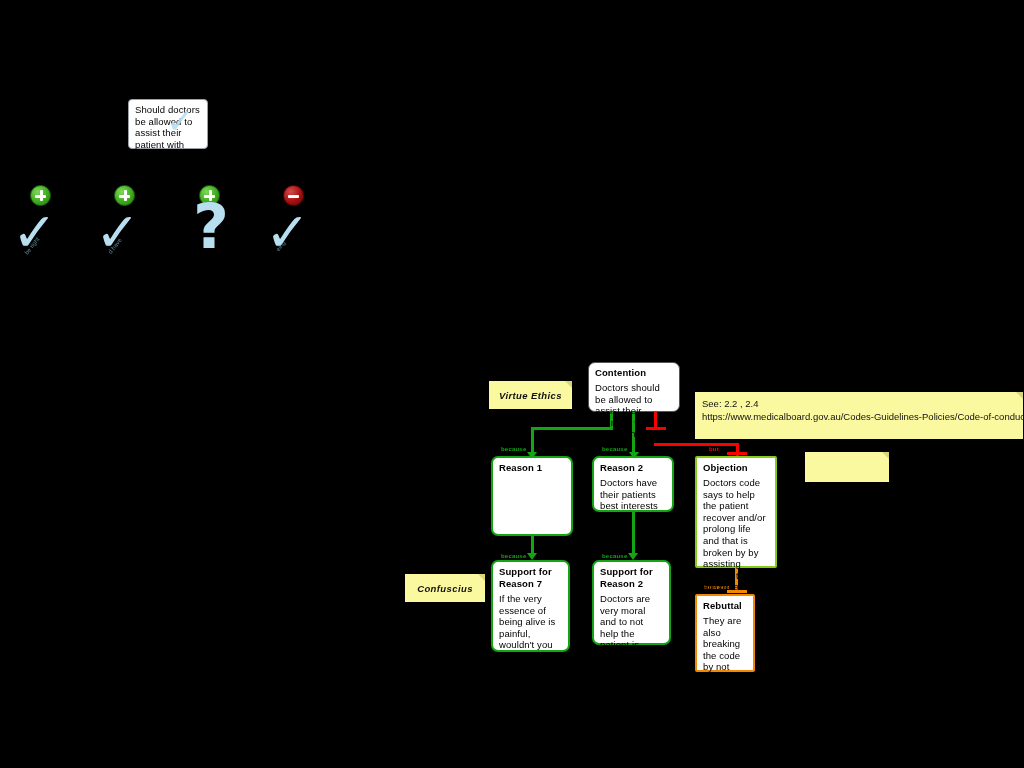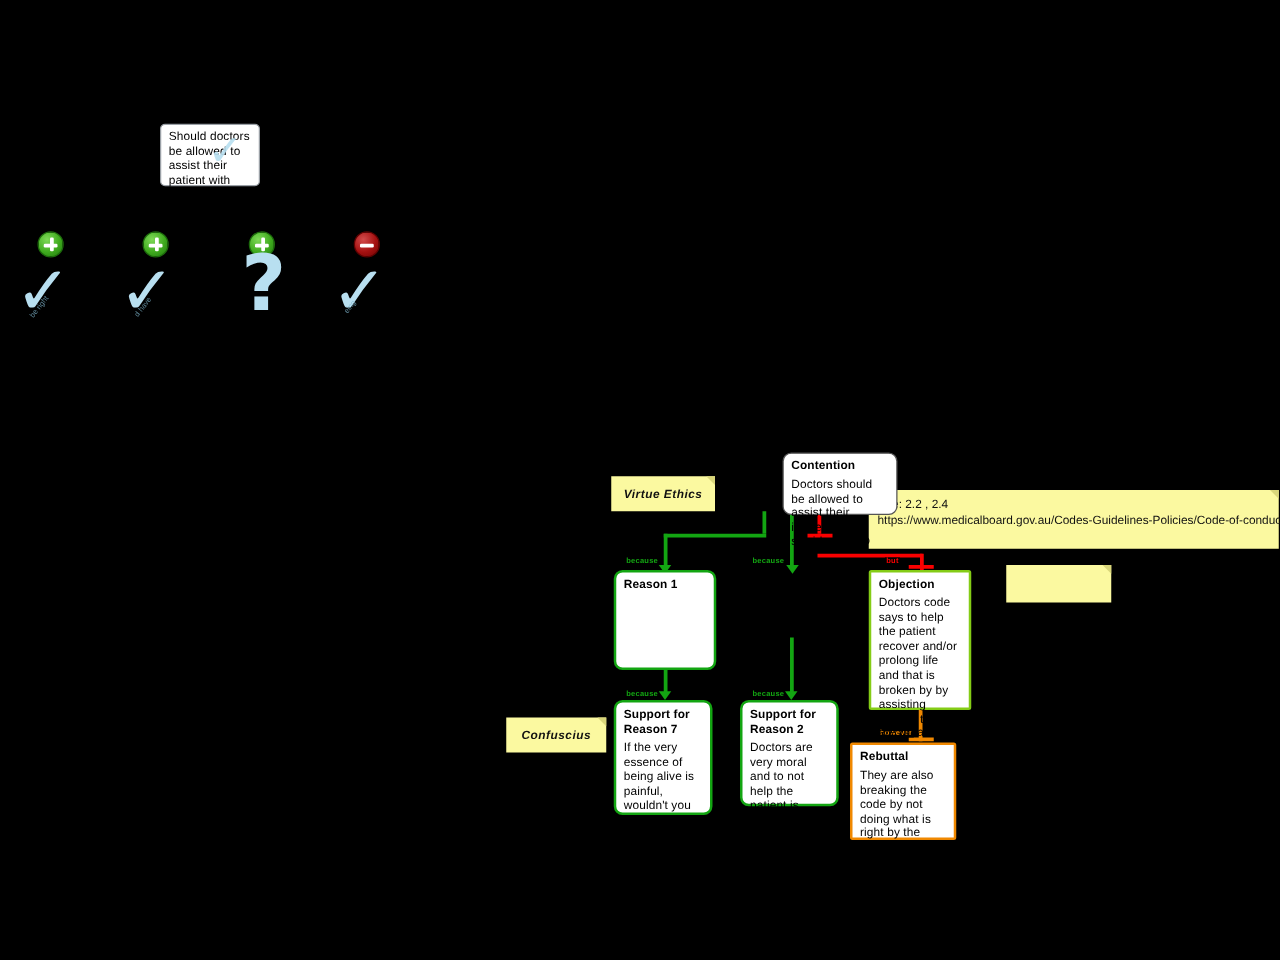--- a/index.html
+++ b/index.html
@@ -259,43 +259,47 @@
   <div class="conn-label" style="left:500px; top:553px;">because</div>
 
   <div class="conn" style="left:632px; top:510px; width:3px; height:45px;"></div>
   <div class="arrow" style="left:628px; top:553px;"></div>
   <div class="conn-label" style="left:601px; top:553px;">because</div>
 
   <div class="conn orange" style="left:735px; top:567px; width:3px; height:26px;"></div>
   <div class="tbar orange" style="left:727px; top:590px; width:20px; height:3px;"></div>
   <div class="conn-label orange" style="left:703px; top:584px;">however</div>
 
-  <div class="node" style="left:588px; top:362px; width:92px; height:50px; border:1px solid #555;margin-left:38px;">
+  <div class="node" style="left:588px; top:362px; width:92px; height:50px; border:1px solid #555;">
     <div class="node-title">Contention</div>
     <div class="node-body">Doctors should be allowed to assist their interests with suicide in QLD</div>
   </div>
 
   <div class="node green" style="left:491px; top:456px; width:82px; height:80px;">
     <div class="node-title">Reason 1</div>
   </div>
 
+  <div class="node green" style="left:592px; top:456px; width:82px; height:56px;">
+    <div class="node-title">Reason 2</div>
+    <div class="node-body">Doctors have their patients best interests in mind</div>
+  </div>
 
   <div class="node red" style="left:695px; top:456px; width:82px; height:112px;">
     <div class="node-title">Objection</div>
     <div class="node-body">Doctors code says to help the patient recover and/or prolong life and that is broken by by assisting suicide they are breaking the code</div>
   </div>
 
   <div class="node green" style="left:491px; top:560px; width:79px; height:92px;">
     <div class="node-title">Support for Reason 7</div>
     <div class="node-body">If the very essence of being alive is painful, wouldn't you like to pass on</div>
   </div>
 
   <div class="node green" style="left:592px; top:560px; width:79px; height:85px;">
     <div class="node-title">Support for Reason 2</div>
     <div class="node-body">Doctors are very moral and to not help the patient is breaking the code</div>
   </div>
 
-  <div class="node orange" style="left:680px; top:594px; width:85px; height:78px;">
+  <div class="node orange" style="left:695px; top:594px; width:60px; height:78px;">
     <div class="node-title">Rebuttal</div>
     <div class="node-body">They are also breaking the code by not doing what is right by the patient</div>
   </div>
 
 </div>
 
 </body></html>

